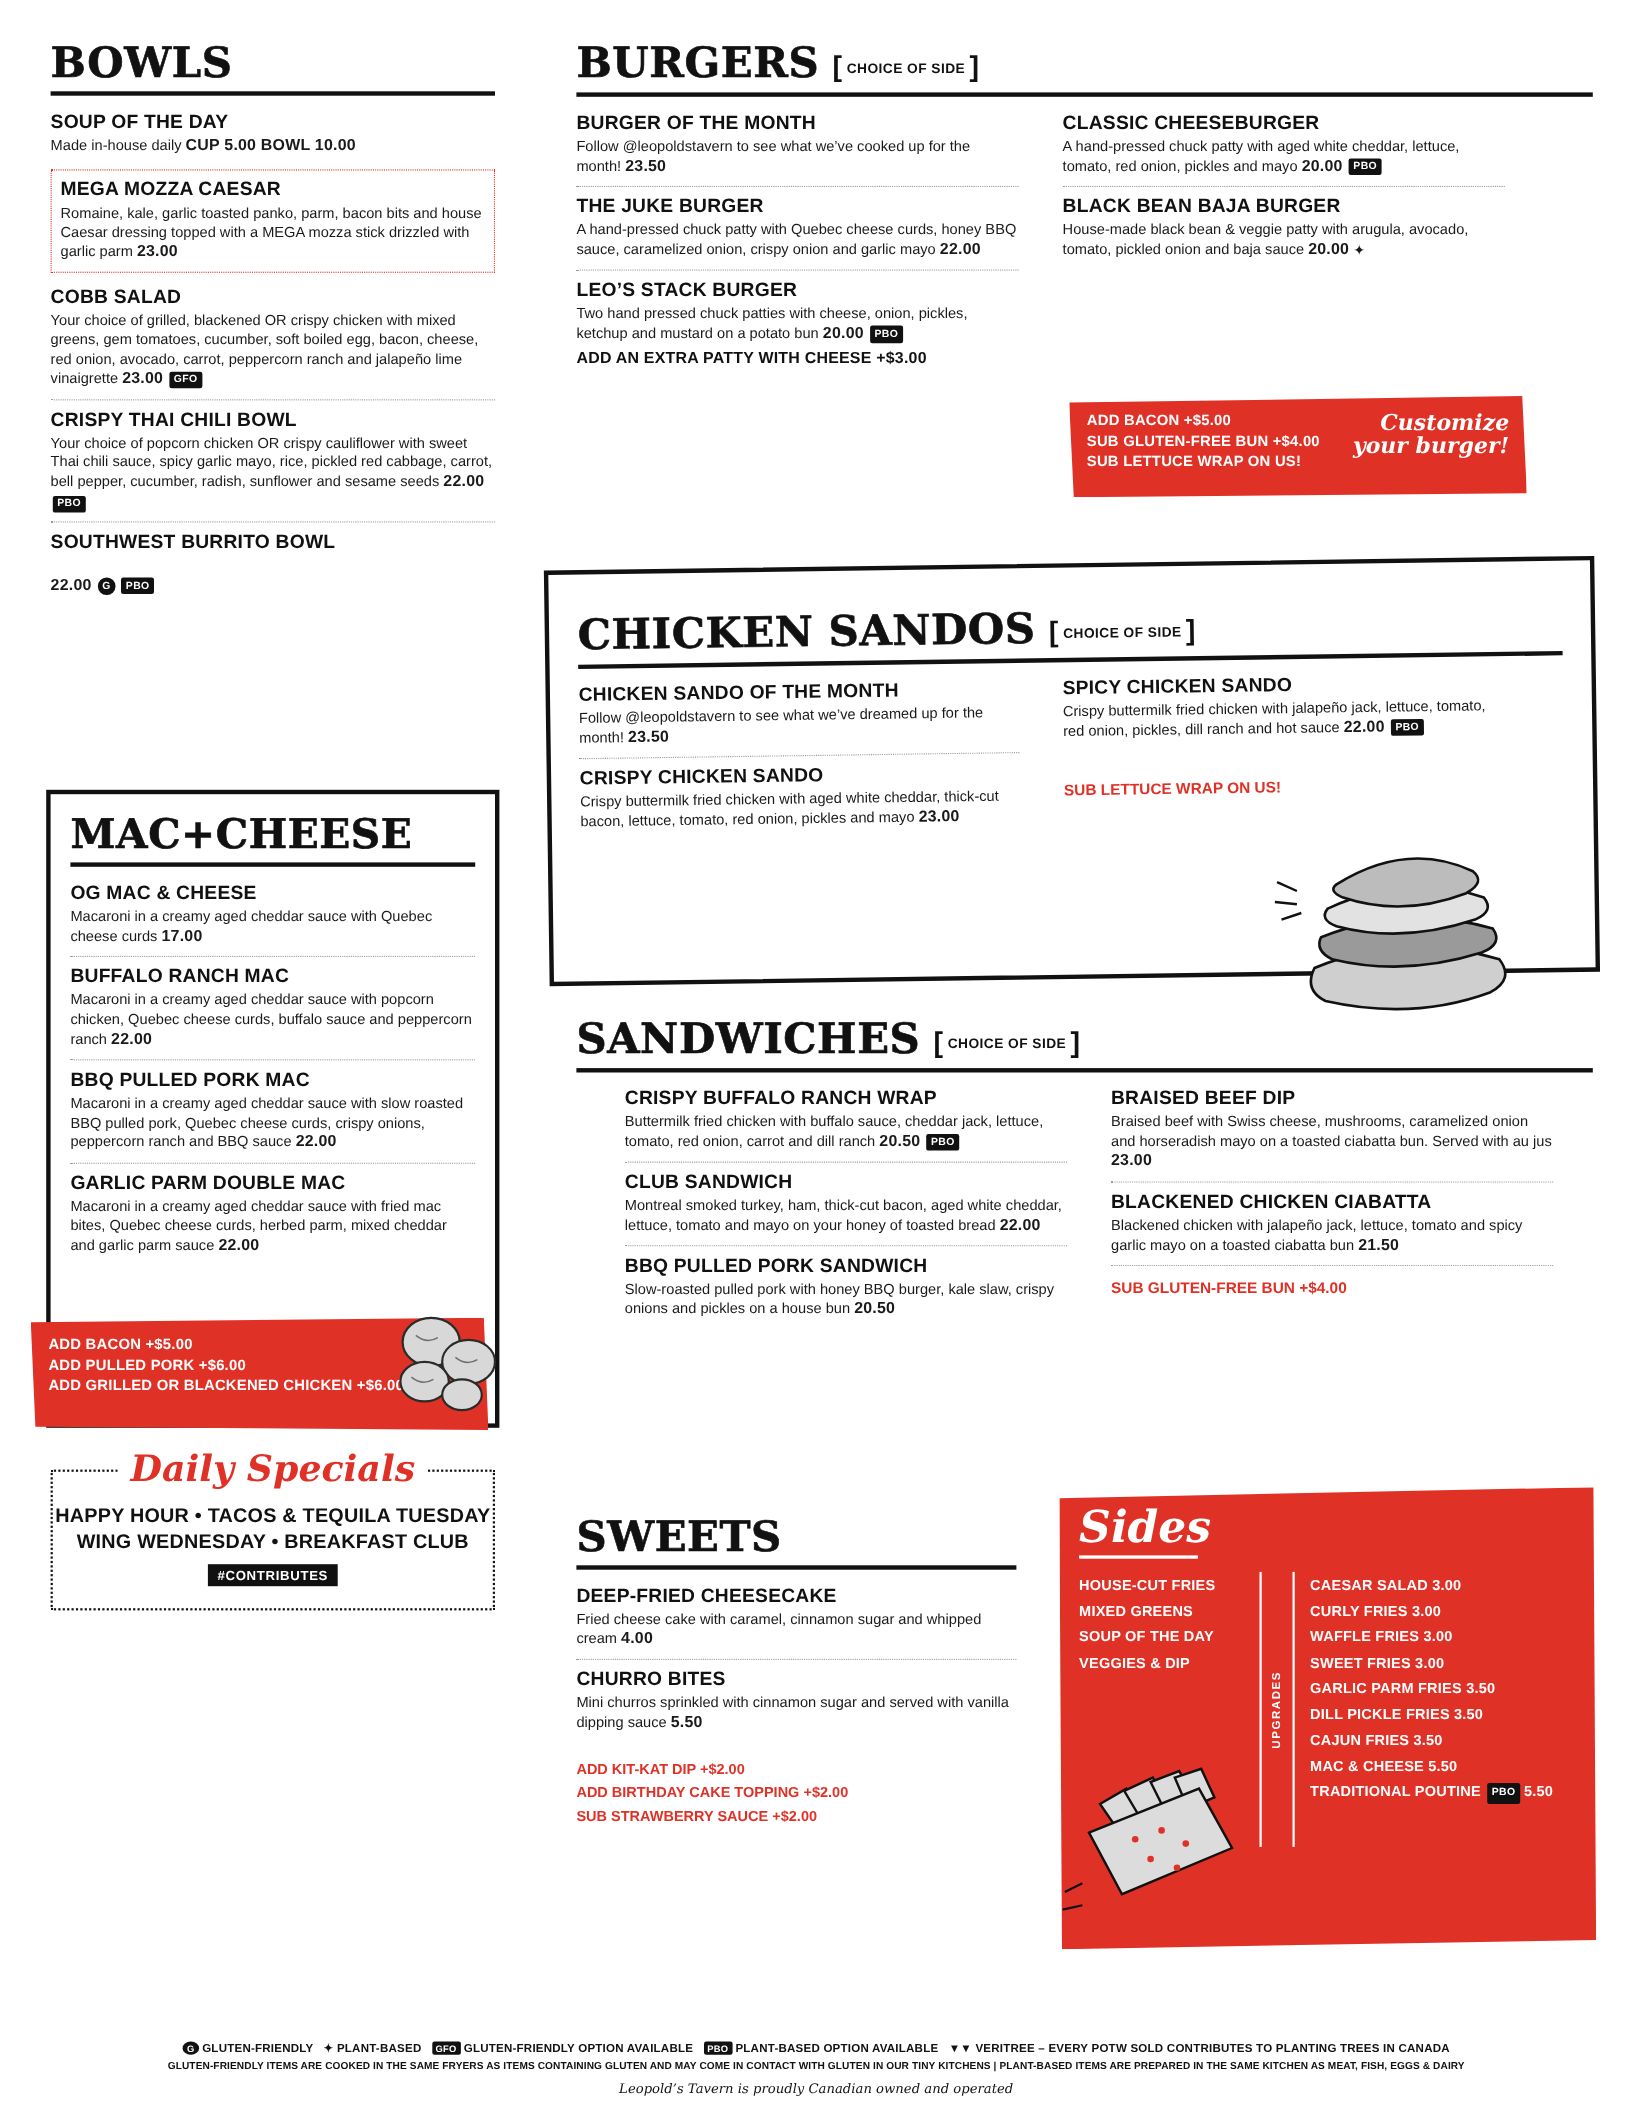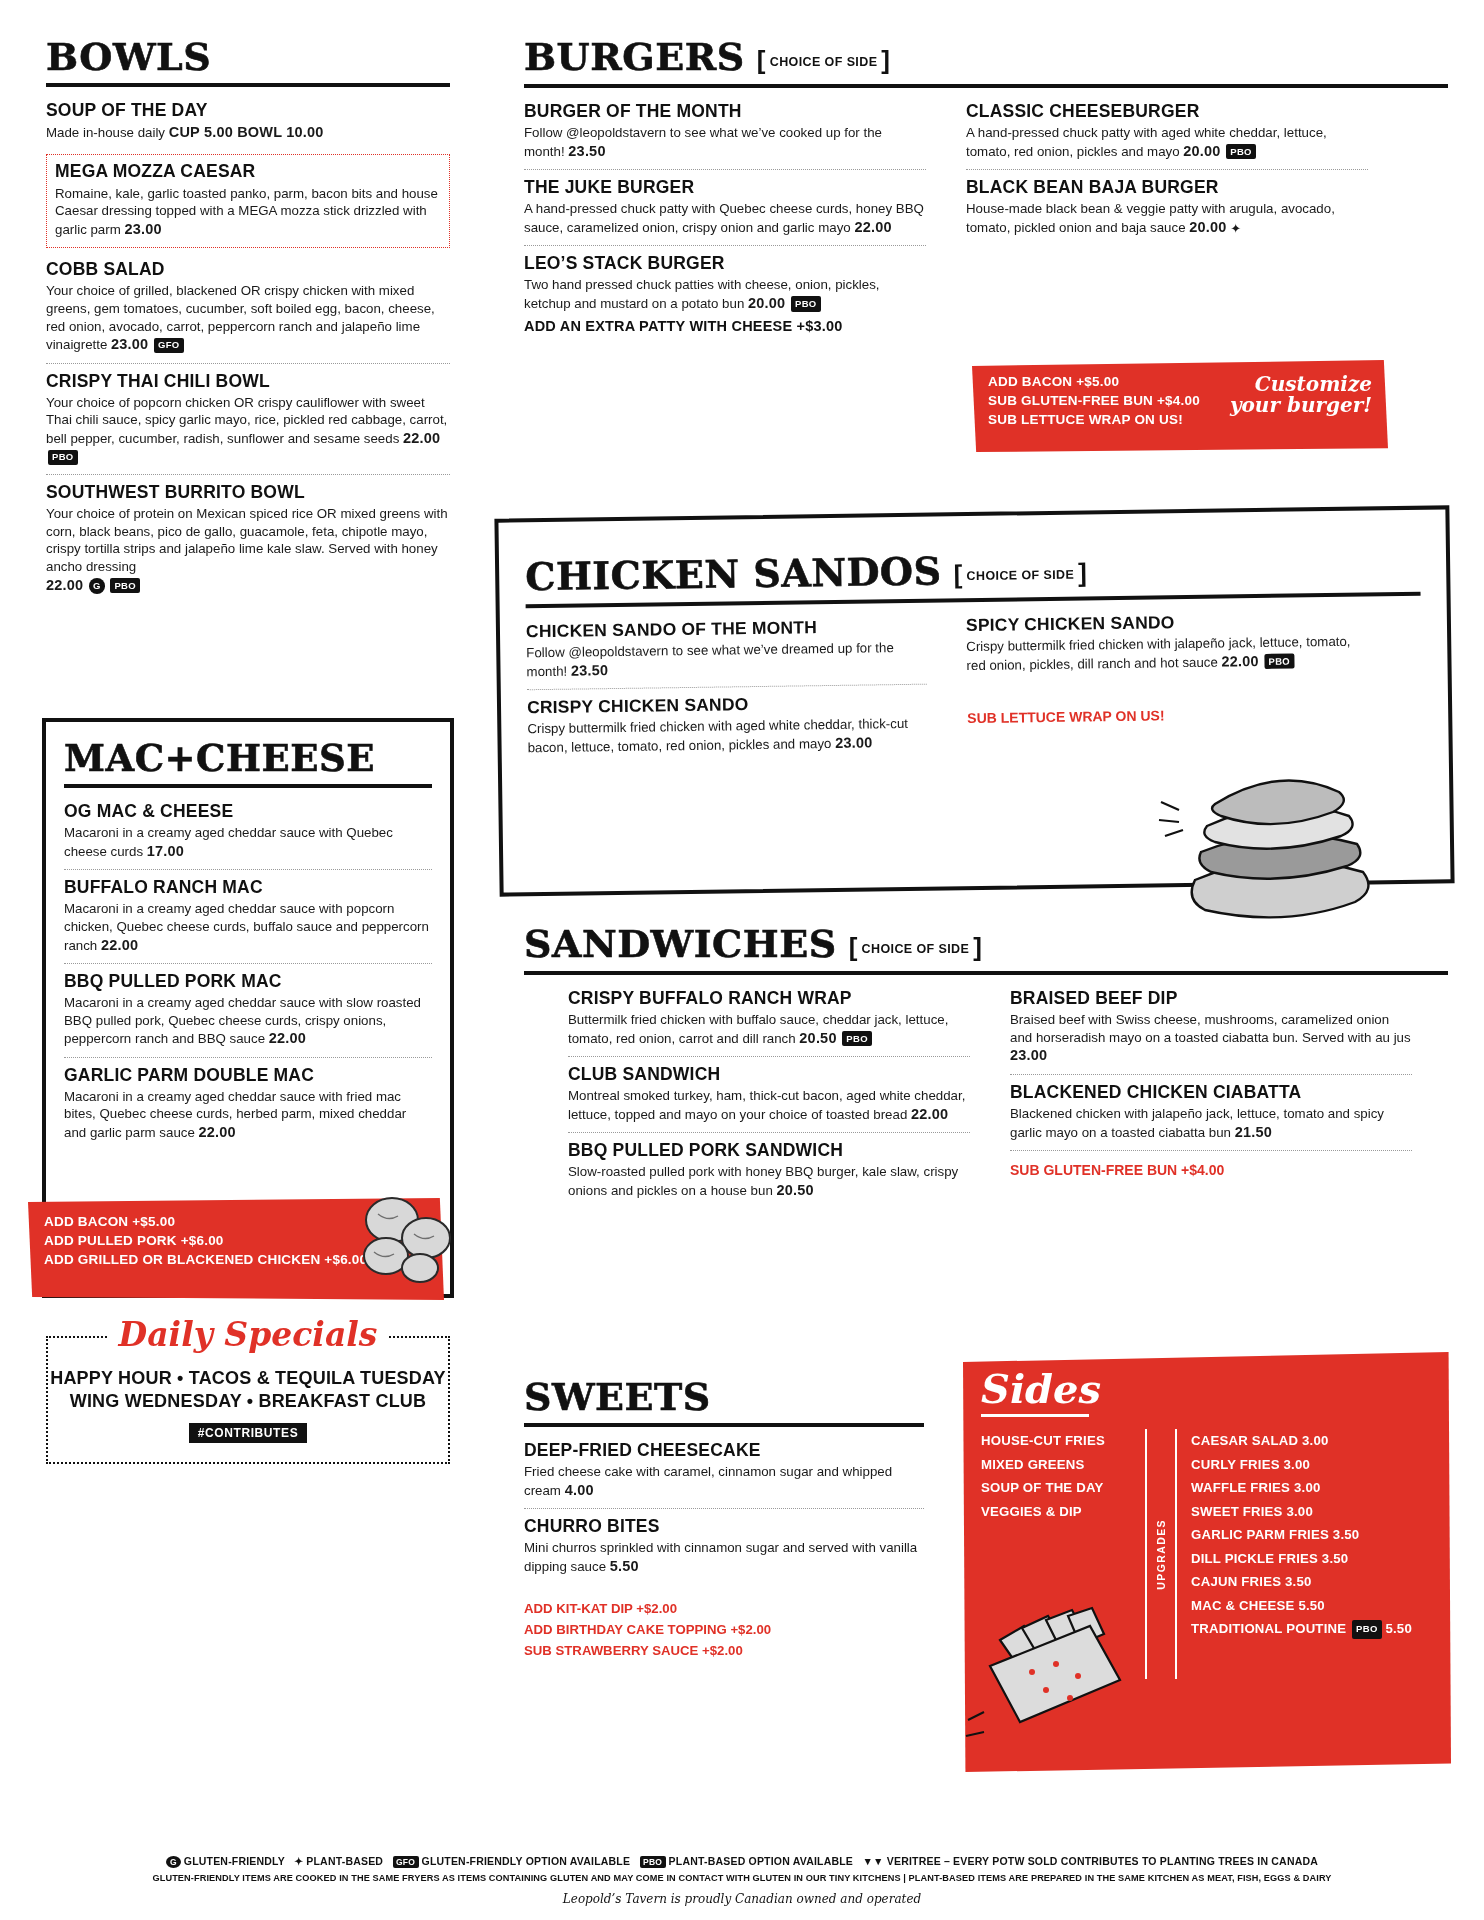--- a/index.html
+++ b/index.html
@@ -170,21 +170,20 @@
         <div class="item-desc">
           <span>Your choice of popcorn chicken OR crispy cauliflower with sweet Thai chili sauce, spicy garlic mayo, rice, pickled red cabbage, carrot, bell pepper, cucumber, radish, sunflower and sesame seeds</span>
           <span class="price" style="font-size:14.5px;">22.00</span>
           <span class="badge">PBO</span>
         </div>
       </div>
 
       <div class="item">
         <div class="item-name">SOUTHWEST BURRITO BOWL</div>
         <div class="item-desc">
-          <span>Your choice of protein on Mexican spiced rice OR mixed greens with corn, black beans, pico de gallo, guacamole, feta, chipotle mayo, crispy tortilla strips and jalapeño lime kale slaw. Served with honey ancho dressing</span>
           <br>
           <span class="price" style="font-size:14.5px;">22.00</span>
           <span class="badge circ">G</span>
           <span class="badge">PBO</span>
         </div>
       </div>
     </div>
   </div>
 
   <div class="blackbox" style="position:absolute; left:42px; top:718px; width:412px; height:580px;">
@@ -404,21 +403,21 @@
           <div class="item-name">CRISPY BUFFALO RANCH WRAP</div>
           <div class="item-desc">
             <span>Buttermilk fried chicken with buffalo sauce, cheddar jack, lettuce, tomato, red onion, carrot and dill ranch</span>
             <span class="price" style="font-size:14.5px;">20.50</span>
             <span class="badge">PBO</span>
           </div>
         </div>
         <div class="item">
           <div class="item-name">CLUB SANDWICH</div>
           <div class="item-desc">
-            <span>Montreal smoked turkey, ham, thick-cut bacon, aged white cheddar, lettuce, topped and mayo on your choice of toasted bread</span>
+            <span>Montreal smoked turkey, ham, thick-cut bacon, aged white cheddar, lettuce, tomato and mayo on your honey of toasted bread</span>
             <span class="price" style="font-size:14.5px;">22.00</span>
           </div>
         </div>
         <div class="item">
           <div class="item-name">BBQ PULLED PORK SANDWICH</div>
           <div class="item-desc">
             <span>Slow-roasted pulled pork with honey BBQ burger, kale slaw, crispy onions and pickles on a house bun</span>
             <span class="price" style="font-size:14.5px;">20.50</span>
           </div>
         </div>

